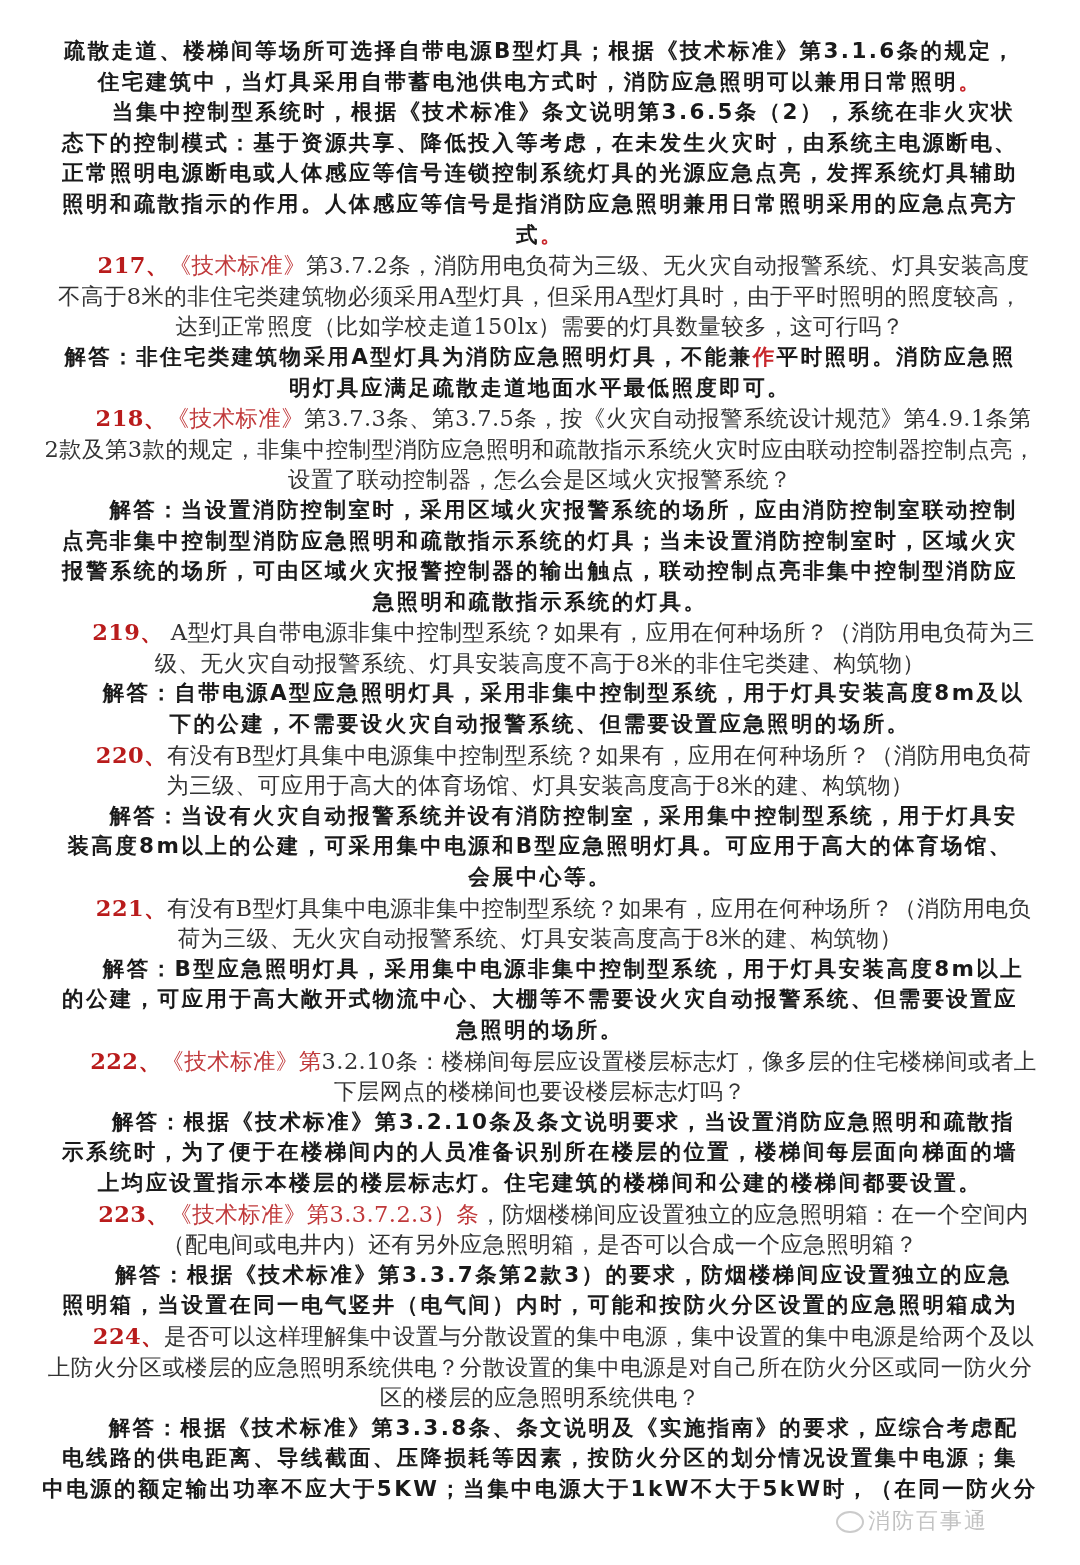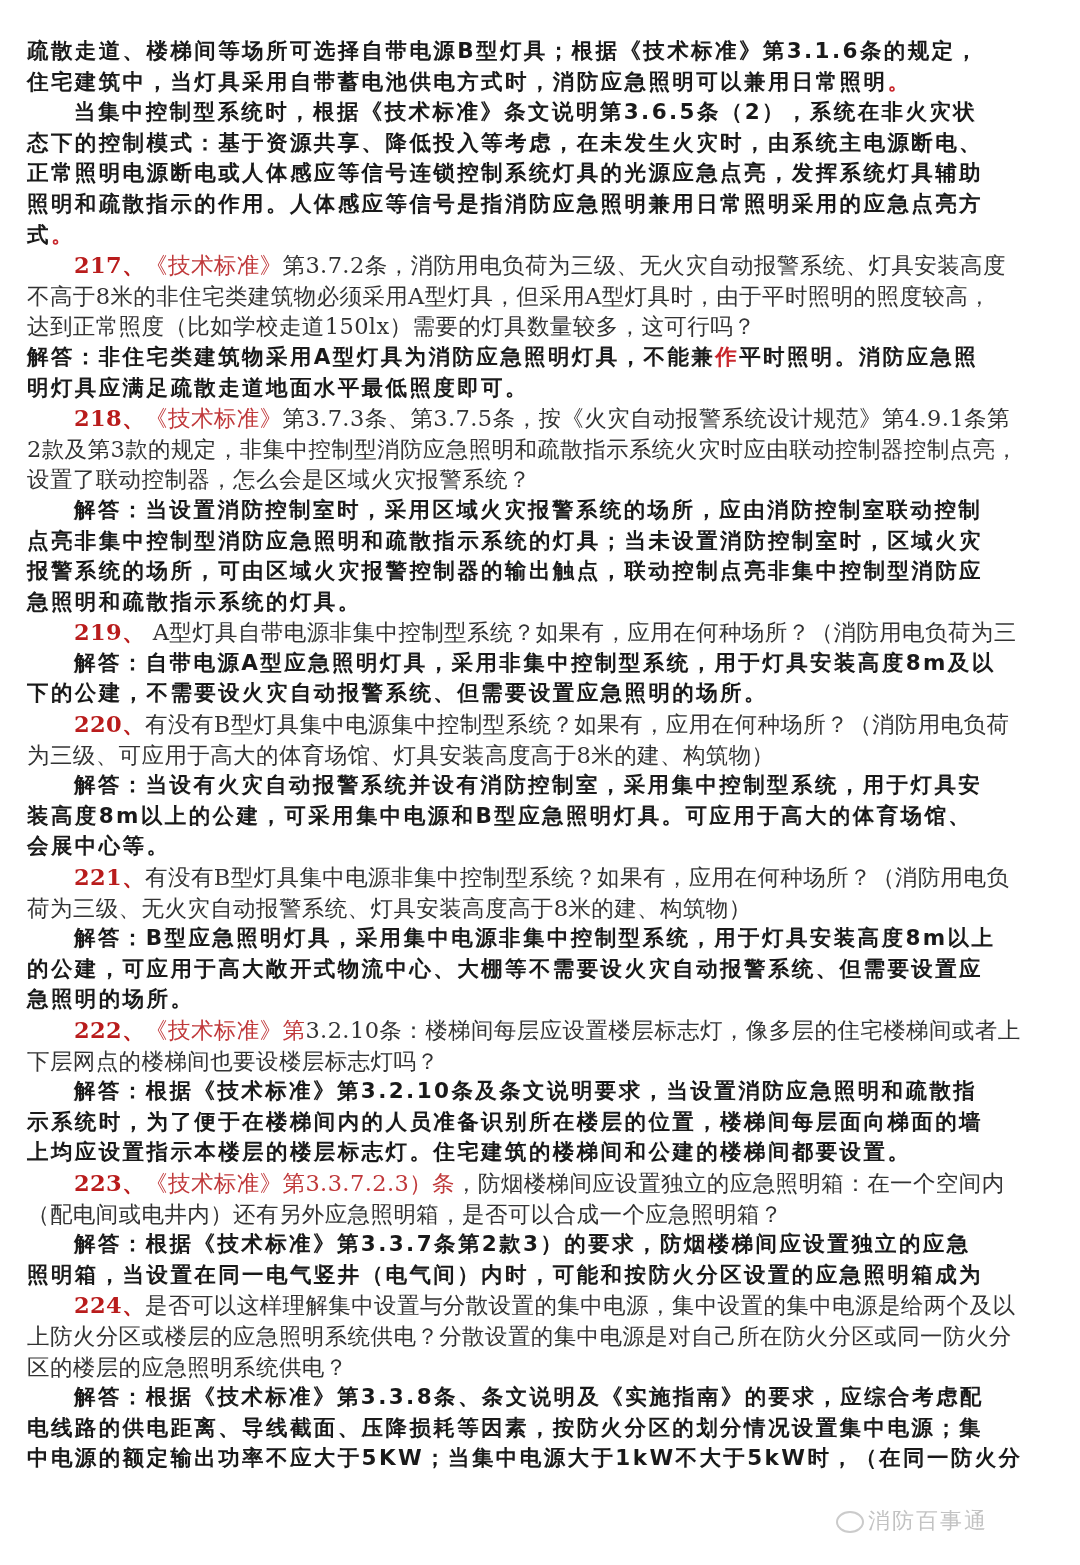--- a/index.html
+++ b/index.html
@@ -6,20 +6,21 @@
   body {
     width: 1080px; height: 1565px; overflow: hidden; position: relative;
     font-family: "DejaVu Serif", "Liberation Serif", serif;
     color: #1a1a1a;
   }
   .page { position: absolute; left: 27px; top: 36px; width: 1026px; }
   .line {
     height: 30.6px; line-height: 30.6px; font-size: 22.5px;
     white-space: nowrap; overflow: visible;
     letter-spacing: 1.2px;
+    text-align: center;
   }
   .bold { font-weight: bold; font-family: "DejaVu Sans", "Liberation Sans", sans-serif; font-size: 21.5px; letter-spacing: 2.4px; }
   .q { font-weight: normal; color: #333333; letter-spacing: 0.4px; }
   .num { font-weight: bold; color: #b91c1c; font-family: "DejaVu Serif", "Liberation Serif", serif; }
   .red { color: #c8262b; }
   .redlight { color: #c0393b; }
   .indent { padding-left: 47px; }
   .watermark {
     position: absolute; left: 836px; top: 1506px; font-size: 22px;
     color: rgba(120,120,120,0.45); font-family: "DejaVu Sans", sans-serif; letter-spacing: 2px;
@@ -50,20 +51,21 @@
 
   <div class="line q indent"><span class="num">218、</span><span class="redlight">《技术标准》</span><span>第3.7.3条、第3.7.5条，按《火灾自动报警系统设计规范》第4.9.1条第</span></div>
   <div class="line q">2款及第3款的规定，非集中控制型消防应急照明和疏散指示系统火灾时应由联动控制器控制点亮，</div>
   <div class="line q">设置了联动控制器，怎么会是区域火灾报警系统？</div>
   <div class="line bold indent"><span>解答：</span><span>当设置消防控制室时，采用区域火灾报警系统的场所，应由消防控制室联动控制</span></div>
   <div class="line bold">点亮非集中控制型消防应急照明和疏散指示系统的灯具；当未设置消防控制室时，区域火灾</div>
   <div class="line bold">报警系统的场所，可由区域火灾报警控制器的输出触点，联动控制点亮非集中控制型消防应</div>
   <div class="line bold">急照明和疏散指示系统的灯具。</div>
 
   <div class="line q indent"><span class="num">219、</span><span> A型灯具自带电源非集中控制型系统？如果有，应用在何种场所？（消防用电负荷为三</span></div>
+  <div class="line q">级、无火灾自动报警系统、灯具安装高度不高于8米的非住宅类建、构筑物）</div>
   <div class="line bold indent"><span>解答：</span><span>自带电源A型应急照明灯具，采用非集中控制型系统，用于灯具安装高度8m及以</span></div>
   <div class="line bold">下的公建，不需要设火灾自动报警系统、但需要设置应急照明的场所。</div>
 
   <div class="line q indent"><span class="num">220、</span><span>有没有B型灯具集中电源集中控制型系统？如果有，应用在何种场所？（消防用电负荷</span></div>
   <div class="line q">为三级、可应用于高大的体育场馆、灯具安装高度高于8米的建、构筑物）</div>
   <div class="line bold indent"><span>解答：</span><span>当设有火灾自动报警系统并设有消防控制室，采用集中控制型系统，用于灯具安</span></div>
   <div class="line bold">装高度8m以上的公建，可采用集中电源和B型应急照明灯具。可应用于高大的体育场馆、</div>
   <div class="line bold">会展中心等。</div>
 
   <div class="line q indent"><span class="num">221、</span><span>有没有B型灯具集中电源非集中控制型系统？如果有，应用在何种场所？（消防用电负</span></div>

